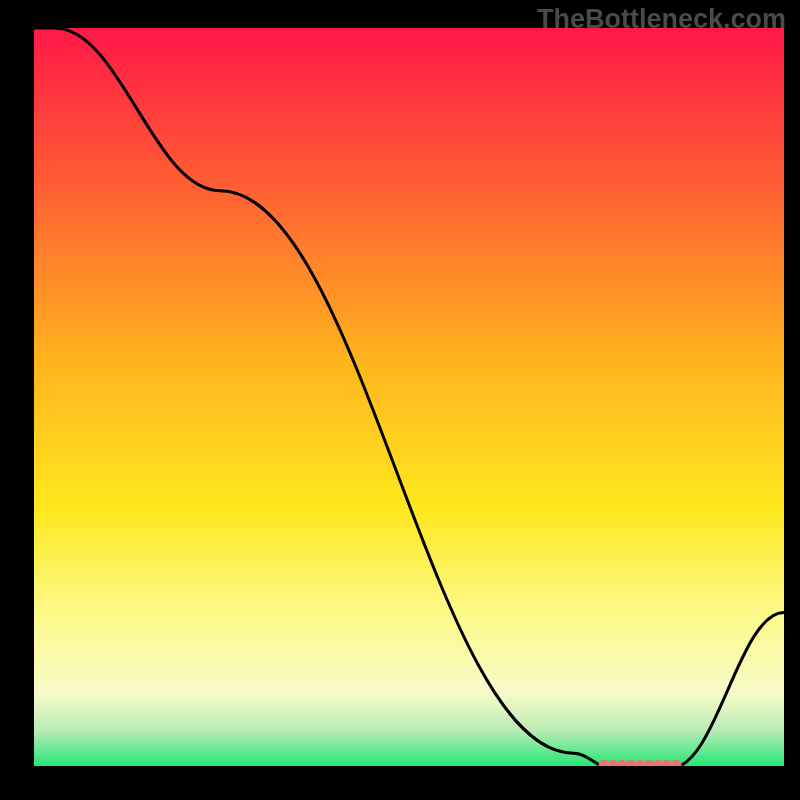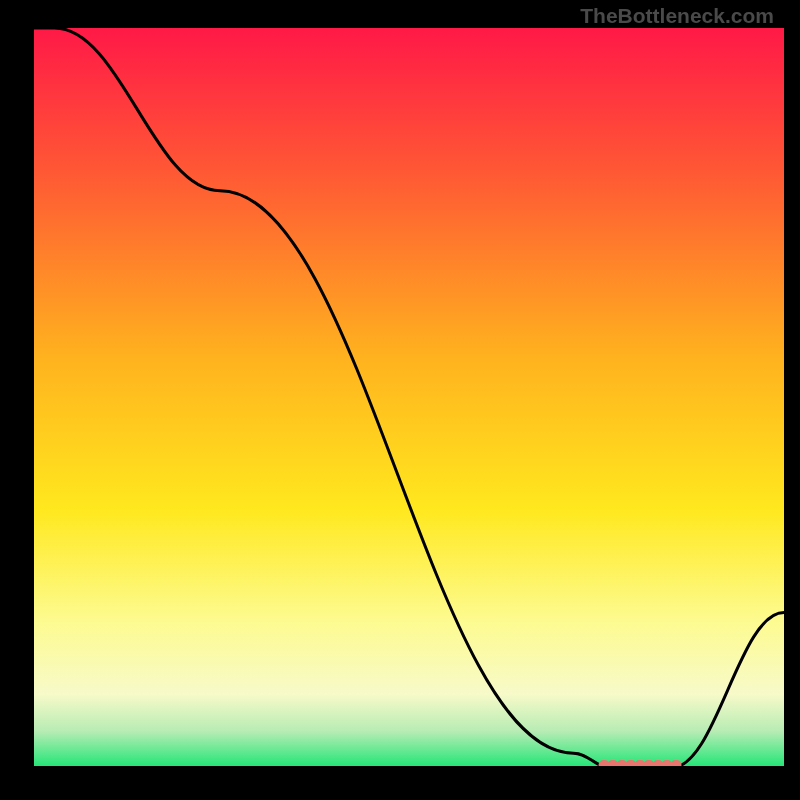--- a/index.html
+++ b/index.html
@@ -12,23 +12,23 @@
     overflow: hidden;
   }
   .container {
     position: relative;
     width: 800px;
     height: 800px;
   }
   .watermark {
     position: absolute;
     top: 4px;
-    right: 26px;
+    right: 14px;
     color: #4a4a4a;
-    font-size: 21px;
+    font-size: 27px;
     font-weight: bold;
     z-index: 10;
   }
   svg {
     display: block;
   }
 </style>
 </head>
 <body>
 

